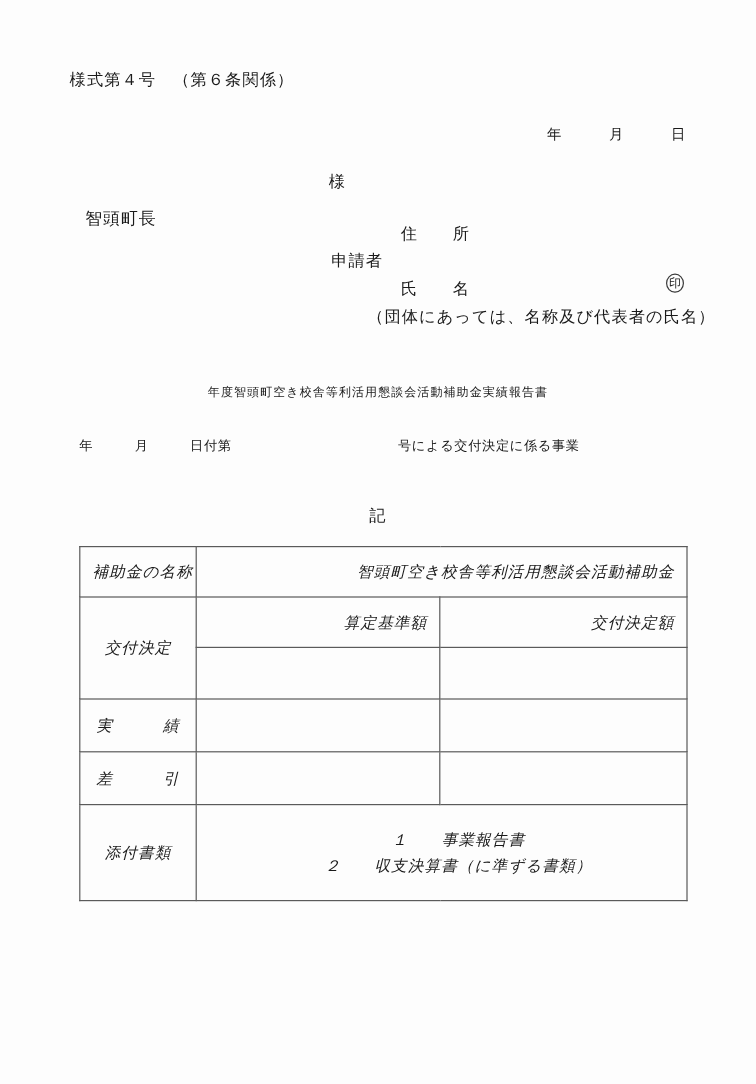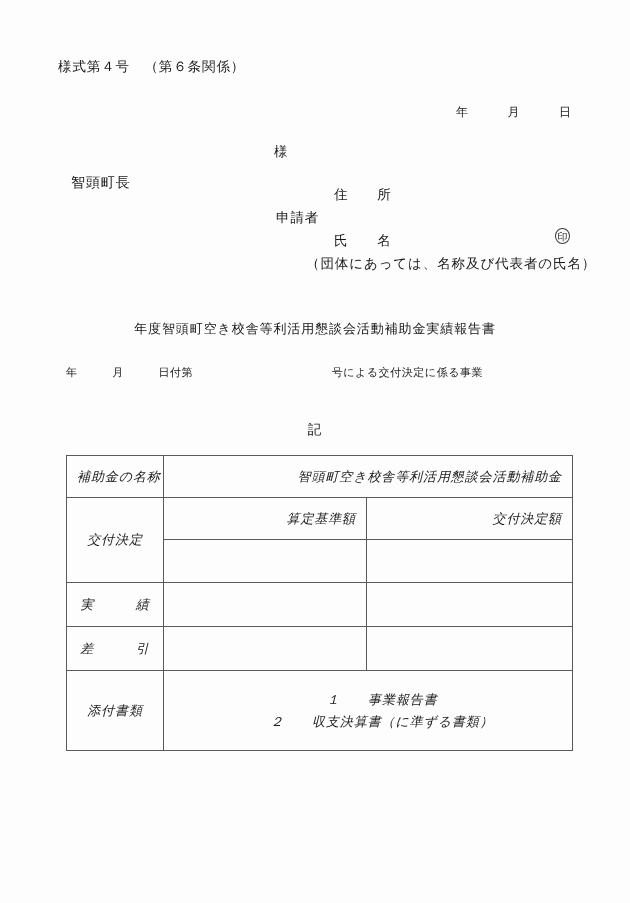--- a/index.html
+++ b/index.html
@@ -118,21 +118,21 @@
     white-space: pre;
   }
 
   
   .doc-title {
     position: absolute;
     left: 0;
     top: 320px;
     width: 630px;
     text-align: center;
-    font-size: 13px;
+    font-size: 10px;
     letter-spacing: 0.9px;
   }
 
   
   .body-para {
     position: absolute;
     left: 66px;
     top: 361px;
     width: 506px;
     font-size: 11px;

